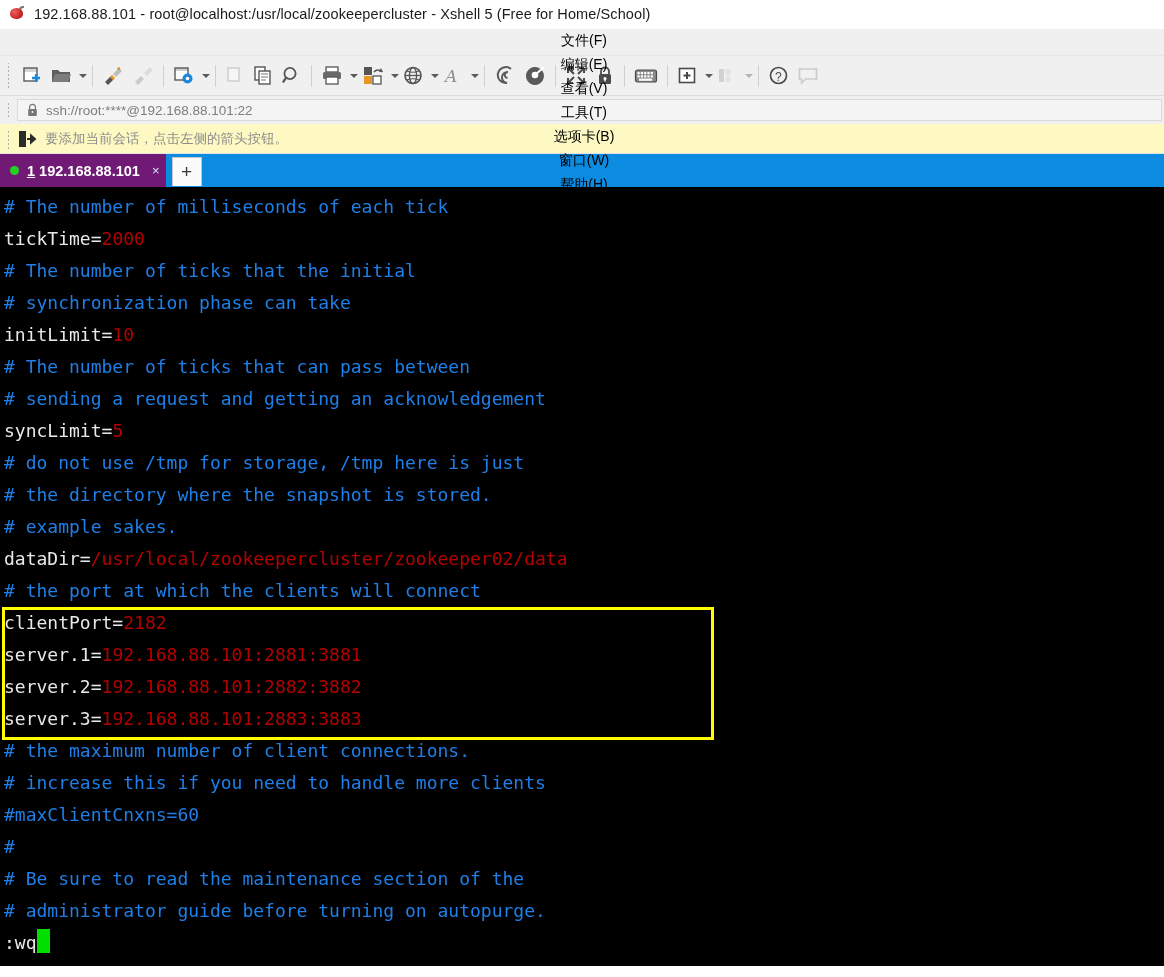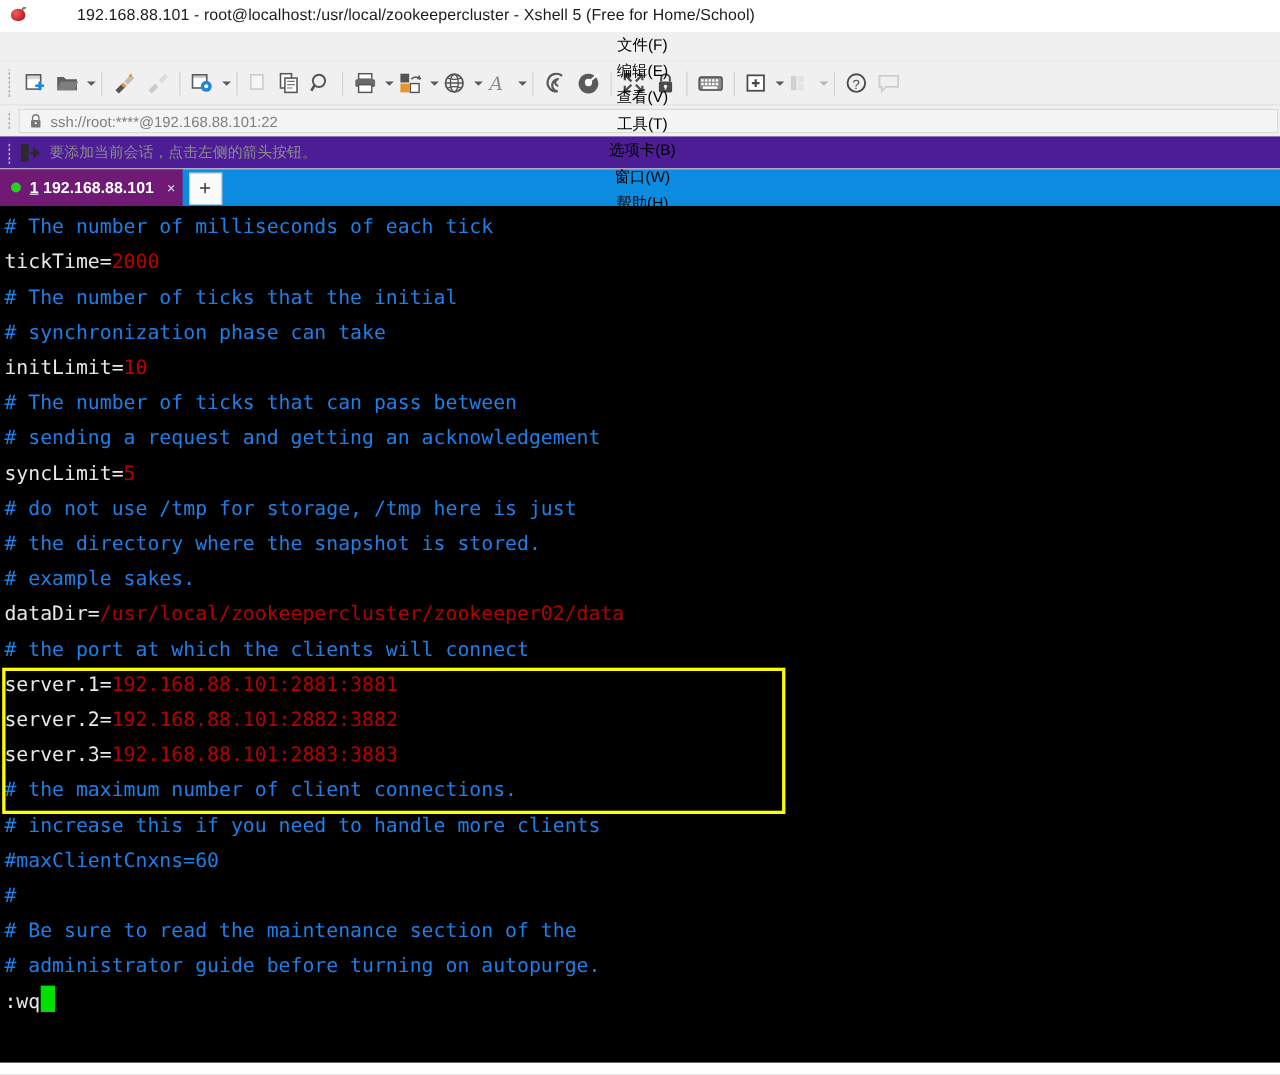--- a/index.html
+++ b/index.html
@@ -12,21 +12,20 @@
   }
 
   
   #titlebar {
     height: 29px;
     background: #ffffff;
     display: flex;
     align-items: center;
     padding-left: 8px;
     border-bottom: 1px solid #ffffff;
-    gap: 36px;
   }
   #app-icon {
     width: 18px; height: 18px;
     margin-right: 8px;
     position: relative;
     flex: 0 0 auto;
   }
   #app-icon .bulb {
     position: absolute; left: 2px; top: 3px;
     width: 13px; height: 11px;
@@ -148,21 +147,21 @@
   #address-value {
     font-size: 13.5px;
     color: #7d7d7d;
     margin-left: 7px;
     white-space: nowrap;
   }
 
   
   #hintbar {
     height: 30px;
-    background: #4c1d95;
+    background: #fef9c3;
     display: flex;
     align-items: center;
     padding-left: 4px;
     border-bottom: 1px solid #e2e2e2;
   }
   #hintbar .gripper {
     width: 9px; height: 20px;
     margin-right: 4px;
     background-image: radial-gradient(#b0b0b0 40%, transparent 41%);
     background-size: 3px 4px;
@@ -537,20 +536,21 @@
   <div class="tline"><span class="cmt"># do not use /tmp for storage, /tmp here is just</span></div>
 
   <div class="tline"><span class="cmt"># the directory where the snapshot is stored.</span></div>
 
   <div class="tline"><span class="cmt"># example sakes.</span></div>
 
   <div class="tline"><span class="plain">dataDir=</span><span class="val">/usr/local/zookeepercluster/zookeeper02/data</span></div>
 
   <div class="tline"><span class="cmt"># the port at which the clients will connect</span></div>
 
+  <div class="tline"><span class="plain">clientPort=</span><span class="val">2182</span></div>
 
   <div class="tline"><span class="plain">server.1=</span><span class="val">192.168.88.101:2881:3881</span></div>
 
   <div class="tline"><span class="plain">server.2=</span><span class="val">192.168.88.101:2882:3882</span></div>
 
   <div class="tline"><span class="plain">server.3=</span><span class="val">192.168.88.101:2883:3883</span></div>
 
   <div class="tline"><span class="cmt"># the maximum number of client connections.</span></div>
 
   <div class="tline"><span class="cmt"># increase this if you need to handle more clients</span></div>

